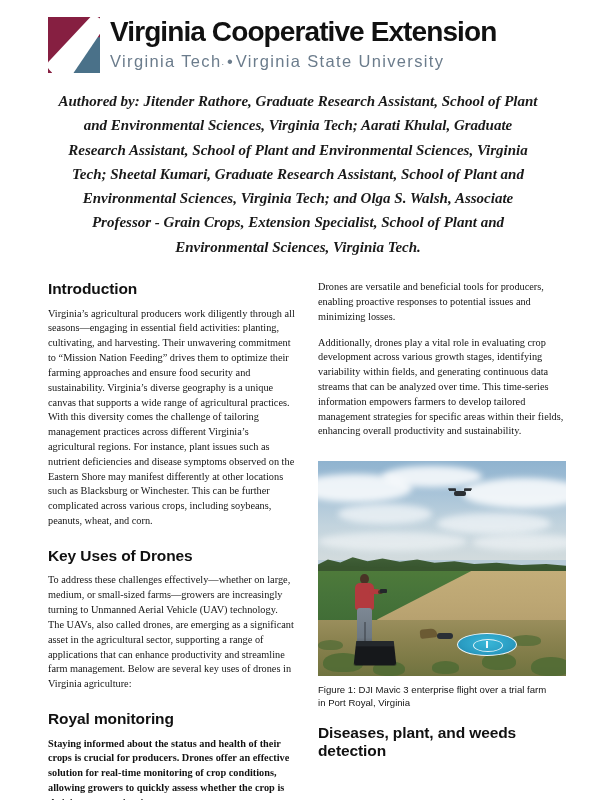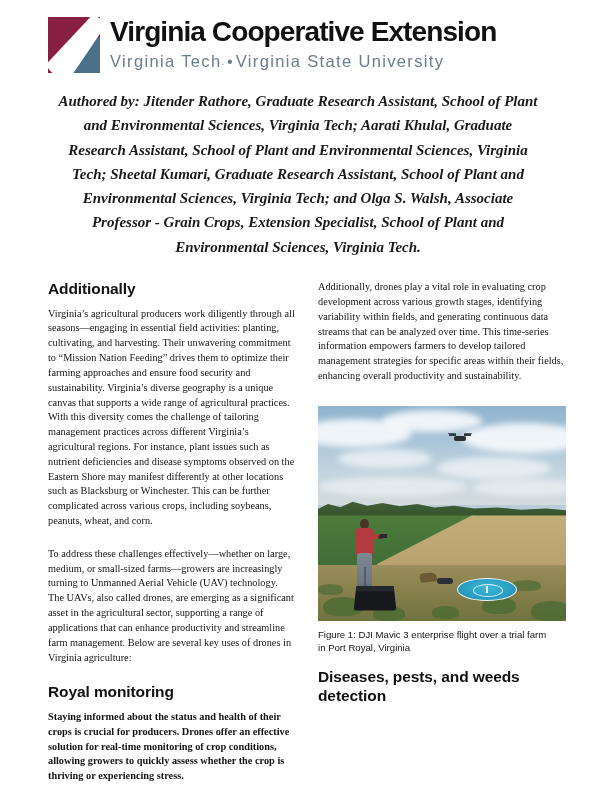--- a/index.html
+++ b/index.html
@@ -396,32 +396,34 @@
       </div>
     </div>
   </div>
 
 
   <div class="authors">Authored by: Jitender Rathore, Graduate Research Assistant, School of Plant and Environmental Sciences, Virginia Tech; Aarati Khulal, Graduate Research Assistant, School of Plant and Environmental Sciences, Virginia Tech; Sheetal Kumari, Graduate Research Assistant, School of Plant and Environmental Sciences, Virginia Tech; and Olga S. Walsh, Associate Professor - Grain Crops, Extension Specialist, School of Plant and Environmental Sciences, Virginia Tech.</div>
 
   <div class="columns">
 
     <div class="col">
-      <h2 class="section">Additionally</h2>
+      <h2 class="section">Introduction</h2>
       <p class="body">Virginia’s agricultural producers work diligently through all seasons—engaging in essential field activities: planting, cultivating, and harvesting. Their unwavering commitment to “Mission Nation Feeding” drives them to optimize their farming approaches and ensure food security and sustainability. Virginia’s diverse geography is a unique canvas that supports a wide range of agricultural practices. With this diversity comes the challenge of tailoring management practices across different Virginia’s agricultural regions. For instance, plant issues such as nutrient deficiencies and disease symptoms observed on the Eastern Shore may manifest differently at other locations such as Blacksburg or Winchester. This can be further complicated across various crops, including soybeans, peanuts, wheat, and corn.</p>
 
       <div class="spacer-sm"></div>
+      <h2 class="section">Key Uses of Drones</h2>
       <p class="body">To address these challenges effectively—whether on large, medium, or small-sized farms—growers are increasingly turning to Unmanned Aerial Vehicle (UAV) technology. The UAVs, also called drones, are emerging as a significant asset in the agricultural sector, supporting a range of applications that can enhance productivity and streamline farm management. Below are several key uses of drones in Virginia agriculture:</p>
 
       <div class="spacer-sm"></div>
       <h2 class="section">Royal monitoring</h2>
       <p class="body">Staying informed about the status and health of their crops is crucial for producers. Drones offer an effective solution for real-time monitoring of crop conditions, allowing growers to quickly assess whether the crop is thriving or experiencing stress.</p>
     </div>
 
     <div class="col">
+      <p class="body">Drones are versatile and beneficial tools for producers, enabling proactive responses to potential issues and minimizing losses.</p>
       <p class="body">Additionally, drones play a vital role in evaluating crop development across various growth stages, identifying variability within fields, and generating continuous data streams that can be analyzed over time. This time-series information empowers farmers to develop tailored management strategies for specific areas within their fields, enhancing overall productivity and sustainability.</p>
 
       <div class="spacer-md"></div>
 
       <figure class="photo">
         <div class="photo-frame" title="DJI Mavic 3 enterprise drone in flight over a trial farm; a person in a red shirt holds a controller beside a cyan landing pad and a black equipment case, with a green crop field and treeline under a cloudy sky">
           <div class="sky"></div>
           <div class="cloud c1"></div>
           <div class="cloud c2"></div>
           <div class="cloud c3"></div>
@@ -473,17 +475,17 @@
           <div class="pad">
             <div class="ring"></div>
             <div class="h"></div>
           </div>
         </div>
         <figcaption class="caption">Figure 1: DJI Mavic 3 enterprise flight over a trial farm in Port Royal, Virginia</figcaption>
       </figure>
 
       <div class="spacer-lg"></div>
 
-      <h2 class="section tight">Diseases, pests, and weeds detection</h2>
+      <h2 class="section tight">Diseases, plant, and weeds detection</h2>
     </div>
 
   </div>
 </div>
 
 </body></html>

